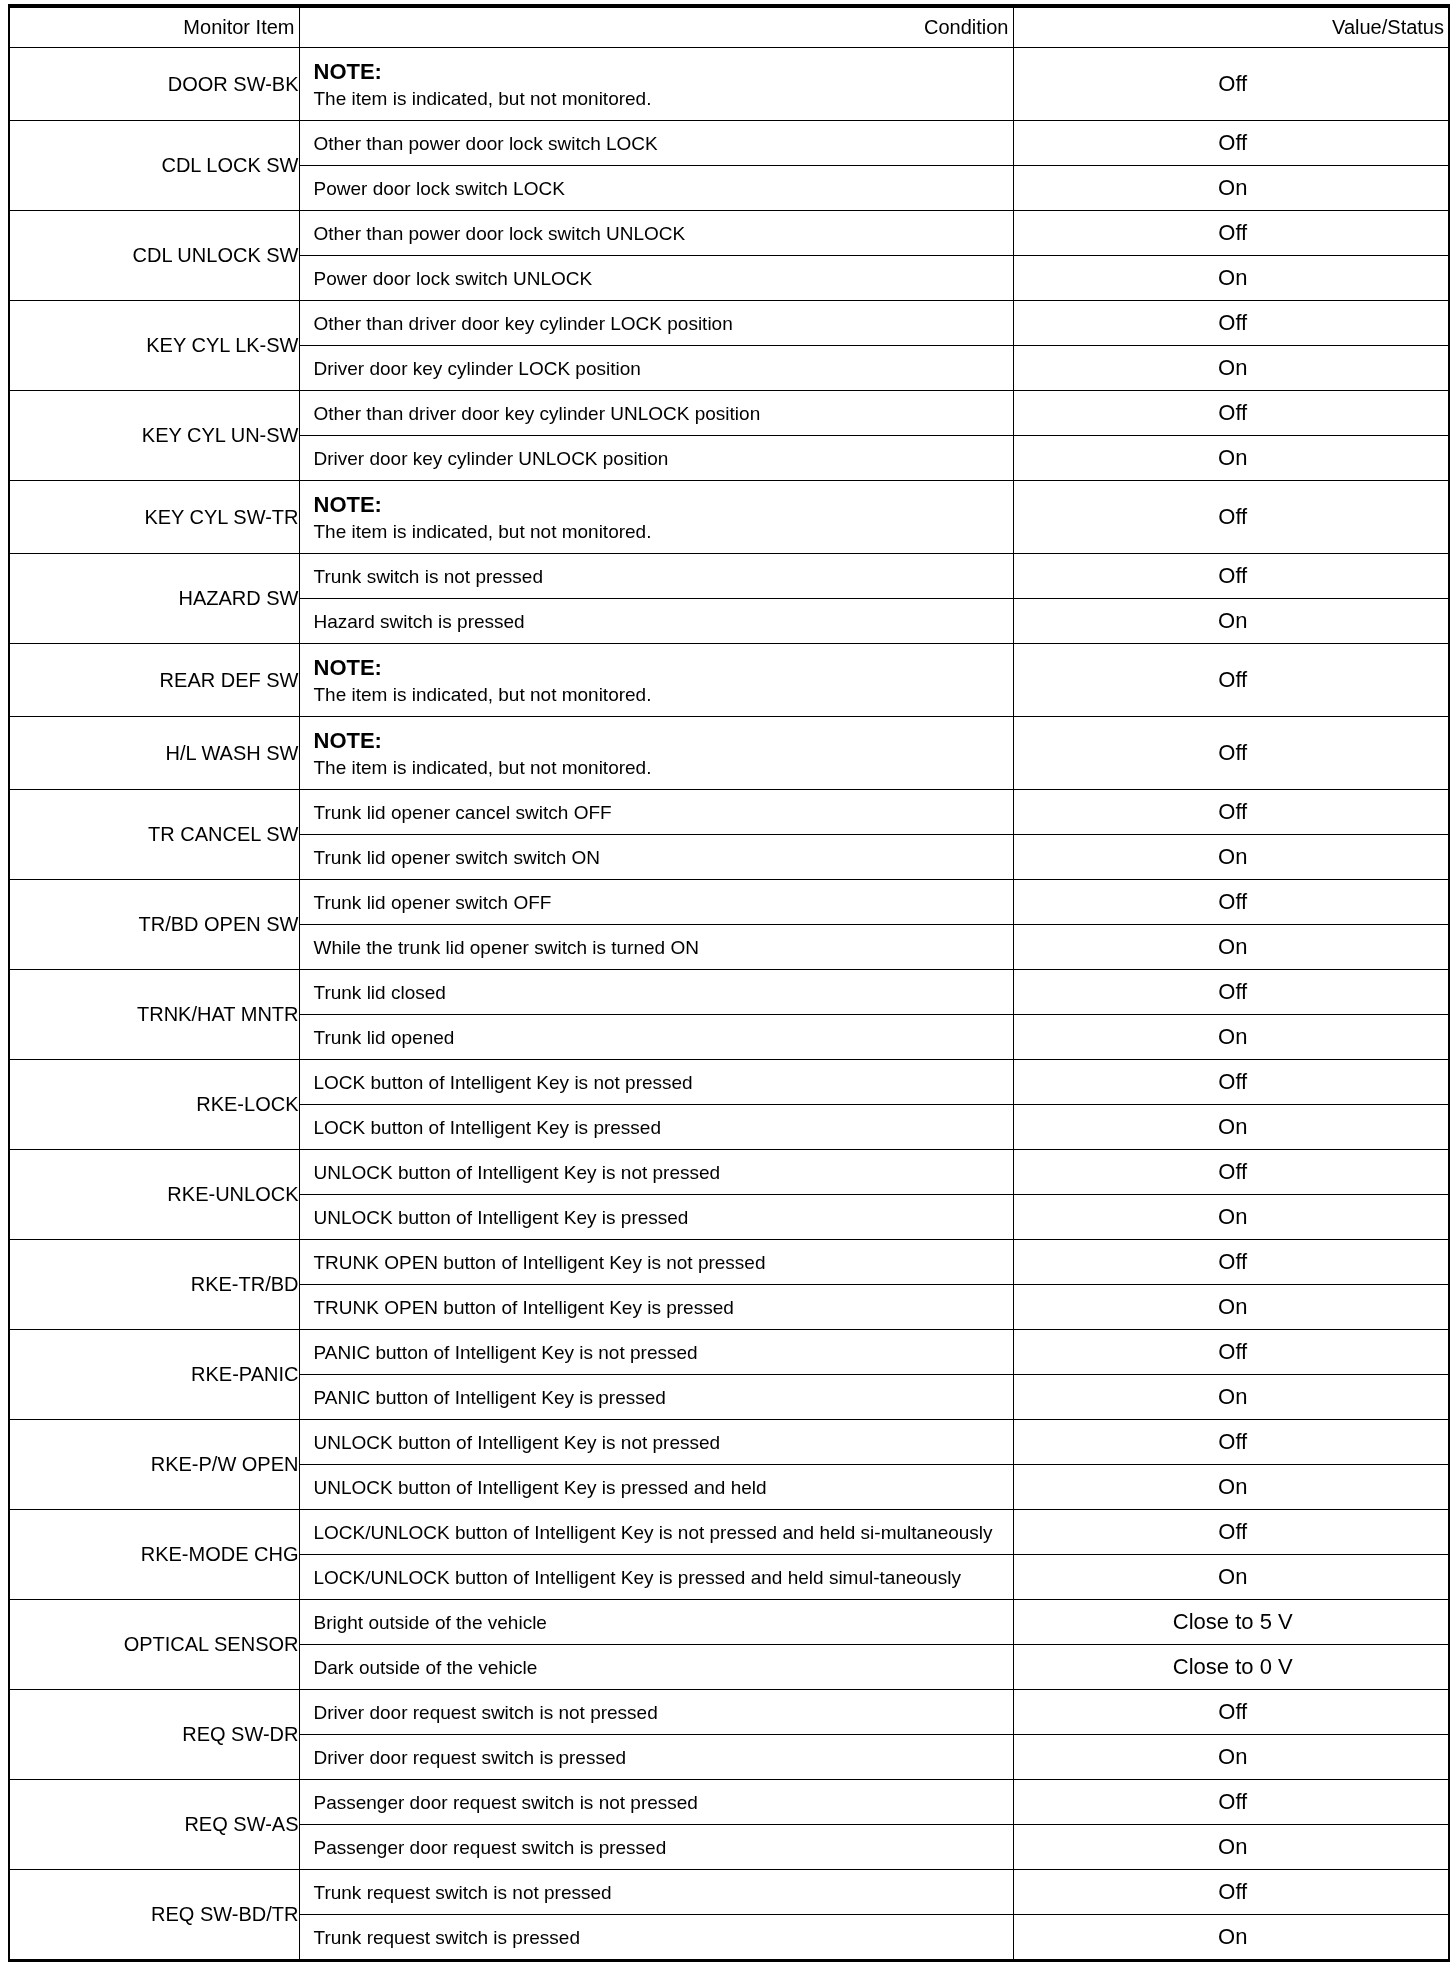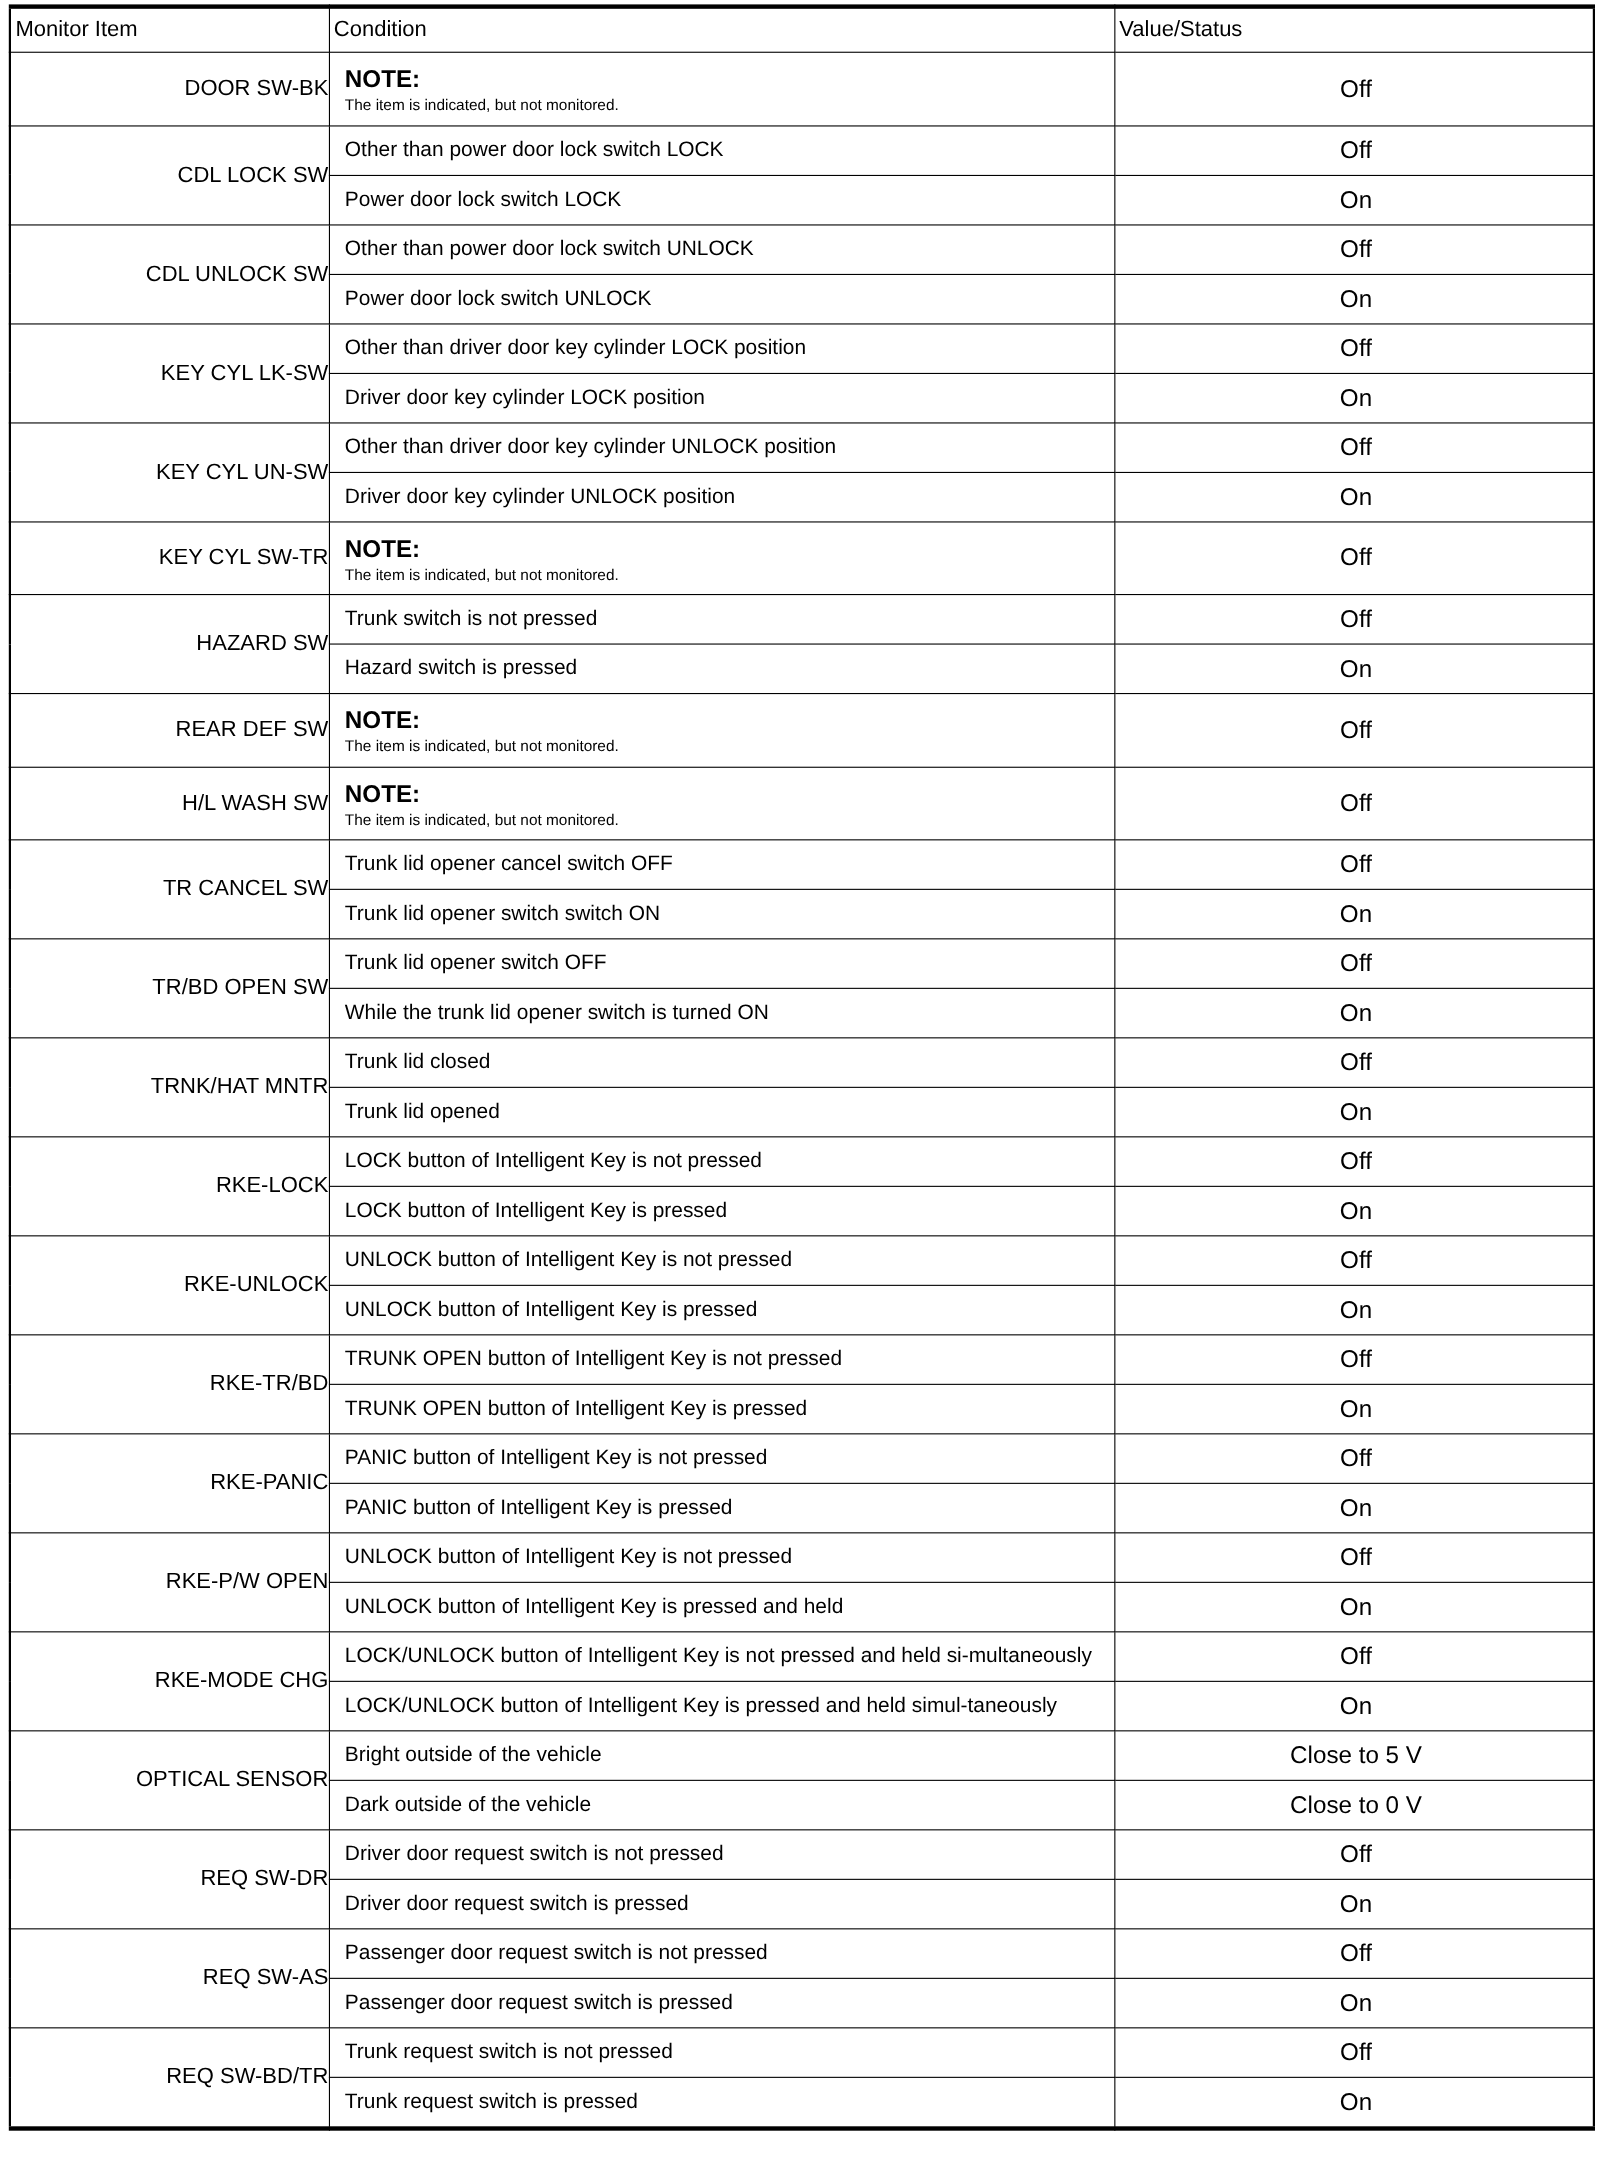--- a/index.html
+++ b/index.html
@@ -33,21 +33,21 @@
     background: #ffffff;
   }
   
   table.monitor-table {
     border-top: 4px solid #000;
     border-bottom: 4px solid #000;
     border-left: 2px solid #000;
     border-right: 2px solid #000;
   }
   thead th {
-    text-align: left;
+    text-align: right;
     font-size: 20px;
     padding: 8px 4px;
     border-bottom: 2px solid #000;
   }
   col.c-item { width: 290px; }
   col.c-cond { width: 714px; }
   col.c-val  { width: 436px; }
 
   td.item-cell {
     font-size: 20px;
@@ -65,21 +65,21 @@
     padding: 9px 10px 9px 14px;
     text-align: center;
   }
   .note-label {
     font-weight: bold;
     display: block;
     font-size: 22px;
   }
   .note-text {
     display: block;
-    font-size: 14px;
+    font-size: 19px;
   }
 </style>
 </head>
 <body>
 
 <div class="page">
   <table class="monitor-table">
     <colgroup>
       <col class="c-item">
       <col class="c-cond">

